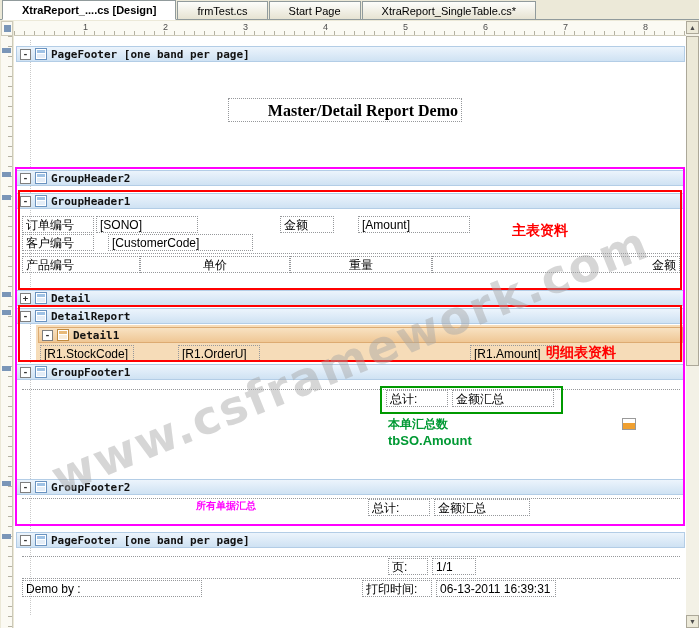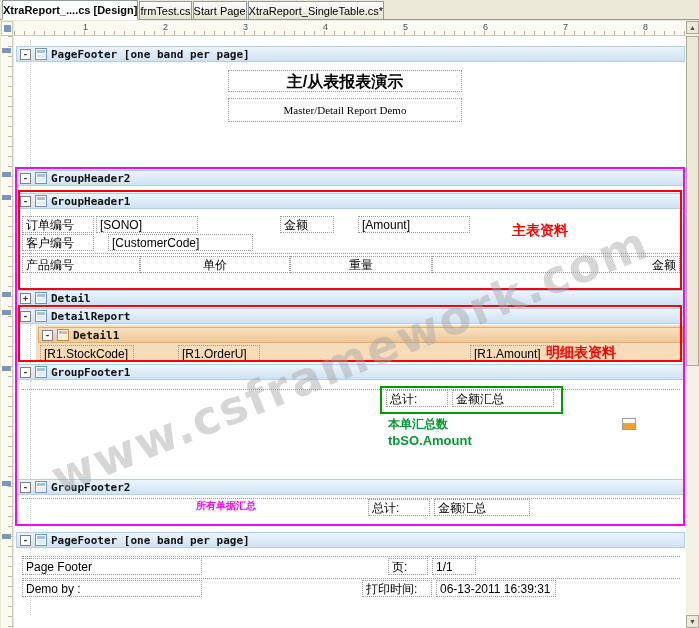--- a/index.html
+++ b/index.html
@@ -3,21 +3,21 @@
 <meta charset="utf-8">
 <style>
   * { margin:0; padding:0; box-sizing:border-box; }
   html,body { width:699px; height:628px; }
   body { font-family:"Liberation Sans", sans-serif; }
   #root { position:relative; width:699px; height:628px; background:#ece9d8; overflow:hidden; }
 
   
   .tabbar { position:absolute; top:0; left:0; right:0; height:20px; display:flex; align-items:flex-end;
             background:#ece9d8; border-bottom:1px solid #919b9c; padding-left:2px; z-index:10; }
-  .tab { height:18px; padding:3px 0 2px; font-size:11px; border:1px solid #919b9c; border-bottom:none;
+  .tab { height:18px; padding:3px 19px 2px; font-size:11px; border:1px solid #919b9c; border-bottom:none;
          background:linear-gradient(#fdfdfb,#e6e3d2); margin-right:1px; white-space:nowrap; color:#000;text-align:right; }
   .tab.active { background:#fff; font-weight:bold; height:20px; margin-bottom:-1px; border-bottom:1px solid #fff; }
 
   
   .ruler-corner { position:absolute; top:21px; left:1px; width:12px; height:15px; background:#fbfaf3;
                   border:1px solid #cdcaba; z-index:5; }
   .ruler-corner .sq { position:absolute; left:2px; top:3px; width:7px; height:7px; background:#7a96b8; }
   .hruler { position:absolute; top:21px; left:14px; width:672px; height:15px; background:#fbfaf3;
             border-bottom:1px solid #cdcaba; z-index:5;
             background-image:repeating-linear-gradient(to right,#b5b2a2 0 1px,transparent 1px 10px);
@@ -41,21 +41,21 @@
   .toggle { width:11px; height:11px; border:1px solid #7f7f7f; background:#fff; flex:0 0 auto;
             font:bold 9px/9px "DejaVu Sans Mono", monospace; text-align:center; color:#333; }
   .bicon { width:12px; height:12px; flex:0 0 auto; display:inline-block; }
   .btitle { white-space:nowrap; }
 
   
   .fbox { position:absolute; border:1px dotted #96989b; height:17px; font-size:12px; line-height:14px;
           padding:1px 3px; white-space:nowrap; overflow:hidden; z-index:2; color:#000; background:transparent; }
   .dotline { position:absolute; left:22px; width:658px; height:0; border-top:1px dotted #96989b; z-index:1; }
   .title-cn { font-size:16px; font-weight:bold; text-align:center; height:22px; line-height:19px; }
-  .title-en { font-size:11px; font-weight:normal; text-align:center; height:24px; line-height:21px;
+  .title-en { font-size:16px; font-weight:bold; text-align:right; height:24px; line-height:21px;
               font-family:"Liberation Serif", serif; }
 
   
   .detail1-area { position:absolute; left:36px; top:325px; width:647px; height:37px; background:#f6dcb8; z-index:1; }
 
   
   .rect { position:absolute; z-index:4; pointer-events:none; }
   .rect.magenta { border:2px solid #ff00ff; }
   .rect.red { border:2px solid #ff0000; }
   .rect.green { border:2px solid #009900; }
@@ -124,21 +124,20 @@
     <span class="bicon">
       <svg width="12" height="12" viewBox="0 0 12 12">
           <rect x="0.5" y="0.5" width="11" height="11" fill="#ffffff" stroke="#6a93c0"></rect>
           <rect x="2" y="2" width="8" height="3" fill="#9fc2e5"></rect>
           <rect x="2" y="6.5" width="8" height="1" fill="#c9dcf0"></rect>
           <rect x="2" y="8.5" width="8" height="1" fill="#c9dcf0"></rect>
         </svg>
     </span>
     <span class="btitle">PageFooter [one band per page]</span>
   </div>
-  <div class="fbox title-cn" style="left:228px;top:70px;width:234px">主/从表报表演示</div>
   <div class="fbox title-en" style="left:228px;top:98px;width:234px">Master/Detail Report Demo</div>
 
   <div class="band" style="top:170px">
     <span class="toggle">-</span>
     <span class="bicon">
       <svg width="12" height="12" viewBox="0 0 12 12">
           <rect x="0.5" y="0.5" width="11" height="11" fill="#ffffff" stroke="#6a93c0"></rect>
           <rect x="2" y="2" width="8" height="3" fill="#9fc2e5"></rect>
           <rect x="2" y="6.5" width="8" height="1" fill="#c9dcf0"></rect>
           <rect x="2" y="8.5" width="8" height="1" fill="#c9dcf0"></rect>
@@ -252,21 +251,20 @@
       <svg width="12" height="12" viewBox="0 0 12 12">
           <rect x="0.5" y="0.5" width="11" height="11" fill="#ffffff" stroke="#6a93c0"></rect>
           <rect x="2" y="2" width="8" height="3" fill="#9fc2e5"></rect>
           <rect x="2" y="6.5" width="8" height="1" fill="#c9dcf0"></rect>
           <rect x="2" y="8.5" width="8" height="1" fill="#c9dcf0"></rect>
         </svg>
     </span>
     <span class="btitle">PageFooter [one band per page]</span>
   </div>
   <div class="dotline" style="top:556px"></div>
-  <div class="fbox" style="left:22px;top:558px;width:180px">Page Footer</div>
   <div class="fbox" style="left:388px;top:558px;width:40px">页:</div>
   <div class="fbox" style="left:432px;top:558px;width:44px">1/1</div>
   <div class="dotline" style="top:578px"></div>
   <div class="fbox" style="left:22px;top:580px;width:180px">Demo by :</div>
   <div class="fbox" style="left:362px;top:580px;width:70px">打印时间:</div>
   <div class="fbox" style="left:436px;top:580px;width:120px">06-13-2011 16:39:31</div>
 
   <div class="rect magenta" style="left:15px;top:167px;width:670px;height:359px"></div>
   <div class="rect red" style="left:18px;top:190px;width:664px;height:100px"></div>
   <div class="rect red" style="left:18px;top:305px;width:664px;height:57px"></div>

